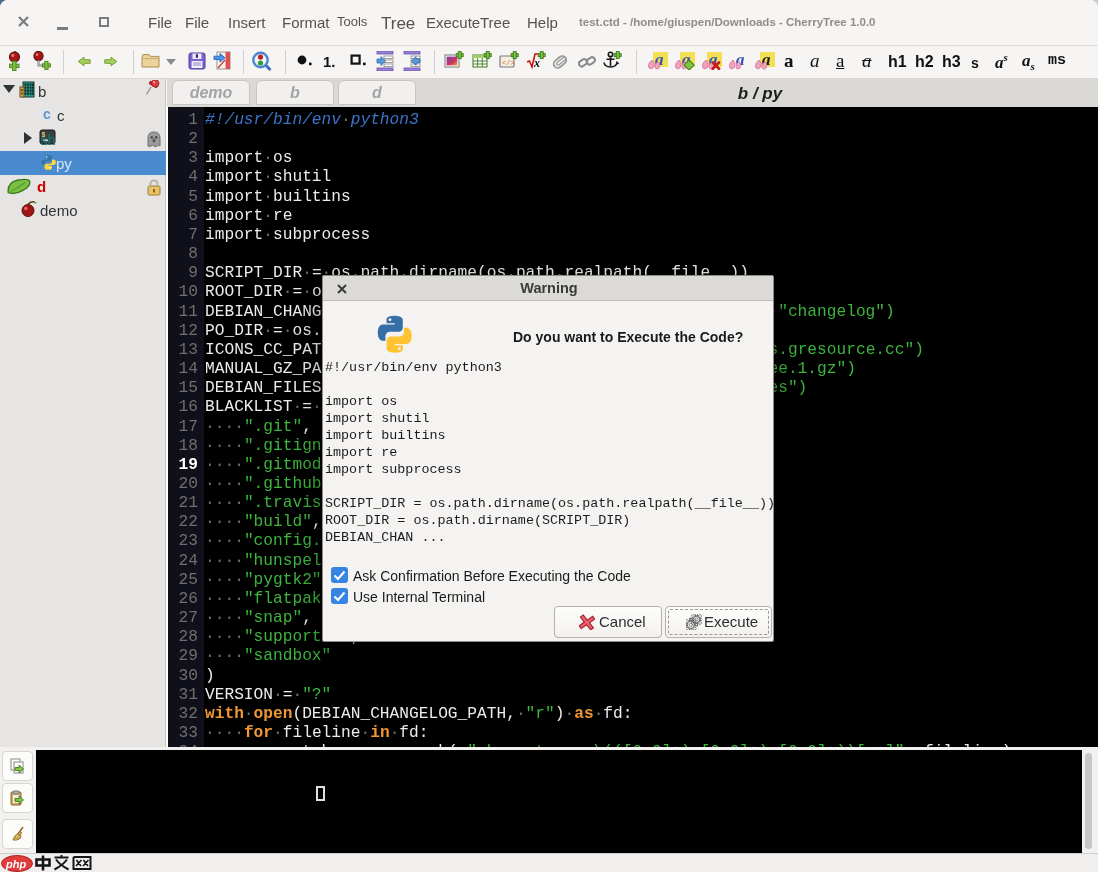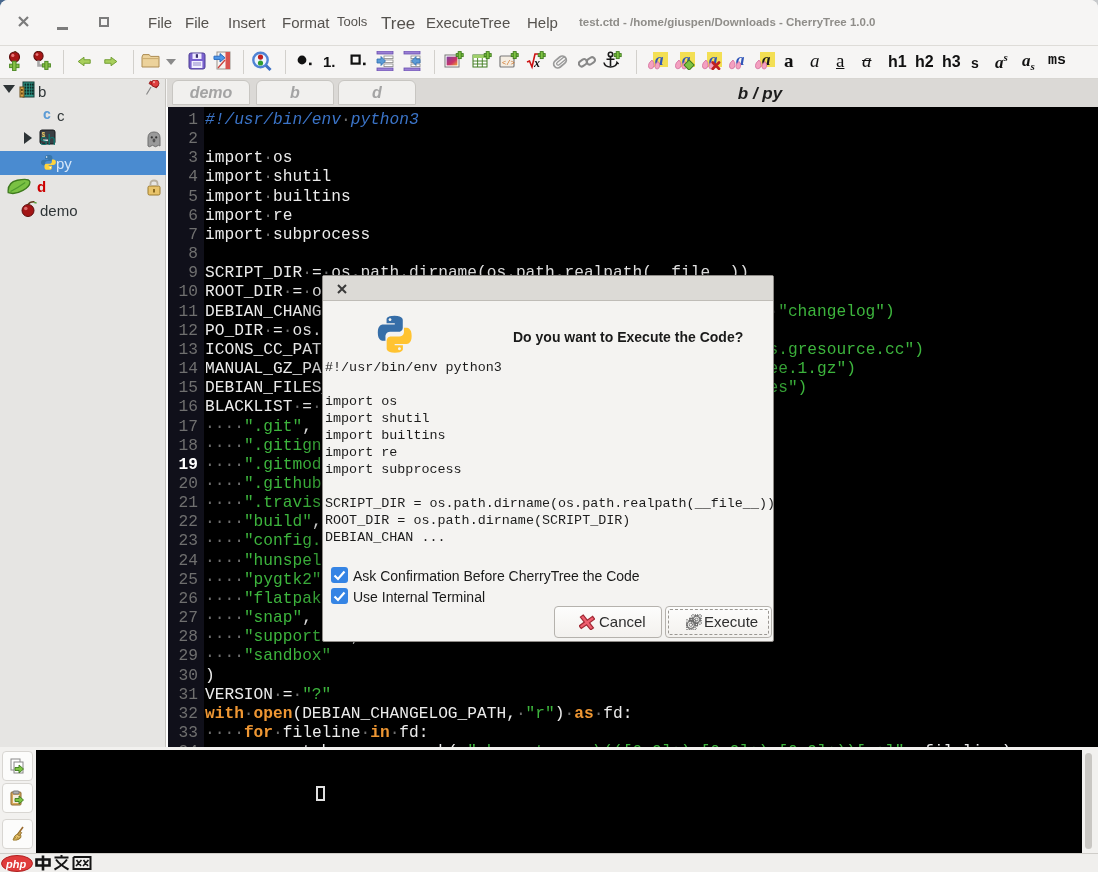--- a/index.html
+++ b/index.html
@@ -350,31 +350,32 @@
           <path d="M39.5 3 L56.5 3 L56.5 15 L39.5 15 L39.5 3"></path>
           <path d="M42.5 6 L47 12 M47.5 6 L42 12 M49.5 6 L54 12 M54.5 6 L49 12" stroke-width="1.6"></path>
         </g>
 </svg></div>
 
 <div id="dialog" style="position:absolute;left:322px;top:275px;width:452px;height:367px;background:#f4f3f1;border:1px solid #8f8c88;border-radius:2px;box-shadow:0 10px 30px rgba(0,0,0,.45);overflow:hidden">
 <div style="position:absolute;left:0;top:0;width:452px;height:25px;background:#dcdad6;border-bottom:1px solid #bfbcb7"></div>
 <svg style="position:absolute;left:13px;top:7px" width="12" height="12">
         <path d="M2 2 L10 10 M10 2 L2 10" stroke="#3a3a3a" stroke-width="2"></path>
       </svg>
+<div style="position:absolute;left:0;top:4px;width:452px;text-align:center;font-size:14.5px;font-weight:bold;color:#3a3a3a">Warning</div>
 <svg style="position:absolute;left:52px;top:38px" width="40" height="40" viewBox="1.5 0.5 35 36.5">
         <path d="M18.6 2 C10.8 2 11.3 5.4 11.3 5.4 L11.3 8.9 L18.8 8.9 L18.8 10 L8.3 10 C8.3 10 3.3 9.4 3.3 17.3 C3.3 25.1 7.7 24.8 7.7 24.8 L10.3 24.8 L10.3 21.2 C10.3 21.2 10.2 16.8 14.6 16.8 L22 16.8 C22 16.8 26.1 16.9 26.1 12.8 L26.1 6.1 C26.1 6.1 26.7 2 18.6 2 Z M14.5 4.3 C15.2 4.3 15.8 4.9 15.8 5.6 C15.8 6.4 15.2 7 14.5 7 C13.7 7 13.1 6.4 13.1 5.6 C13.1 4.9 13.7 4.3 14.5 4.3 Z" fill="#366ea8"></path>
         <path d="M18.9 35.9 C26.7 35.9 26.2 32.5 26.2 32.5 L26.2 29 L18.7 29 L18.7 27.9 L29.2 27.9 C29.2 27.9 34.2 28.5 34.2 20.6 C34.2 12.8 29.8 13.1 29.8 13.1 L27.2 13.1 L27.2 16.7 C27.2 16.7 27.3 21.1 22.9 21.1 L15.5 21.1 C15.5 21.1 11.4 21 11.4 25.1 L11.4 31.8 C11.4 31.8 10.8 35.9 18.9 35.9 Z M23 33.6 C22.3 33.6 21.7 33 21.7 32.3 C21.7 31.5 22.3 30.9 23 30.9 C23.8 30.9 24.4 31.5 24.4 32.3 C24.4 33 23.8 33.6 23 33.6 Z" fill="#ffc331"></path>
       </svg>
 <div style="position:absolute;left:190px;top:53px;width:262px;font-size:14px;font-weight:bold;color:#1a1a1a">Do you want to Execute the Code?</div>
 <pre style="position:absolute;left:2px;top:83px;font-size:13.4px;line-height:17px;color:#1c1c1c;width:448px;overflow:hidden">#!/usr/bin/env python3<br><br>import os<br>import shutil<br>import builtins<br>import re<br>import subprocess<br><br>SCRIPT_DIR = os.path.dirname(os.path.realpath(__file__))<br>ROOT_DIR = os.path.dirname(SCRIPT_DIR)<br>DEBIAN_CHAN ...</pre>
 <div style="position:absolute;left:8px;top:291px;width:17px;height:16px;background:#3584e4;border-radius:3px"></div>
 <svg style="position:absolute;left:10px;top:294px" width="13" height="11">
         <path d="M1.5 5.5 L5 9 L11.5 1.5" stroke="#fff" stroke-width="2.2" fill="none"></path>
       </svg>
-<div style="position:absolute;left:30px;top:292px;font-size:14px;color:#1a1a1a">Ask Confirmation Before CherryTree the Code</div>
+<div style="position:absolute;left:30px;top:292px;font-size:14px;color:#1a1a1a">Ask Confirmation Before Executing the Code</div>
 <div style="position:absolute;left:8px;top:312px;width:17px;height:16px;background:#3584e4;border-radius:3px"></div>
 <svg style="position:absolute;left:10px;top:315px" width="13" height="11">
         <path d="M1.5 5.5 L5 9 L11.5 1.5" stroke="#fff" stroke-width="2.2" fill="none"></path>
       </svg>
 <div style="position:absolute;left:30px;top:313px;font-size:14px;color:#1a1a1a">Use Internal Terminal</div>
 <div style="position:absolute;left:231px;top:330px;width:108px;height:32px;background:linear-gradient(#fdfdfc,#f3f1ee);border:1px solid #b5b2ad;border-radius:4px"></div>
 <svg style="position:absolute;left:256px;top:338px" width="16" height="16">
         <g stroke="#a12833" stroke-width="1.2" fill="#ef5f6f">
           <path d="M3.2 1.6 L8 6.2 L12.8 1.6 L15.2 4 L10.6 8.4 L15.2 13 L12.8 15.2 L8 10.8 L3.2 15.2 L.8 13 L5.4 8.4 L.8 4 Z" transform="rotate(8 8 8)"></path>
         </g>

